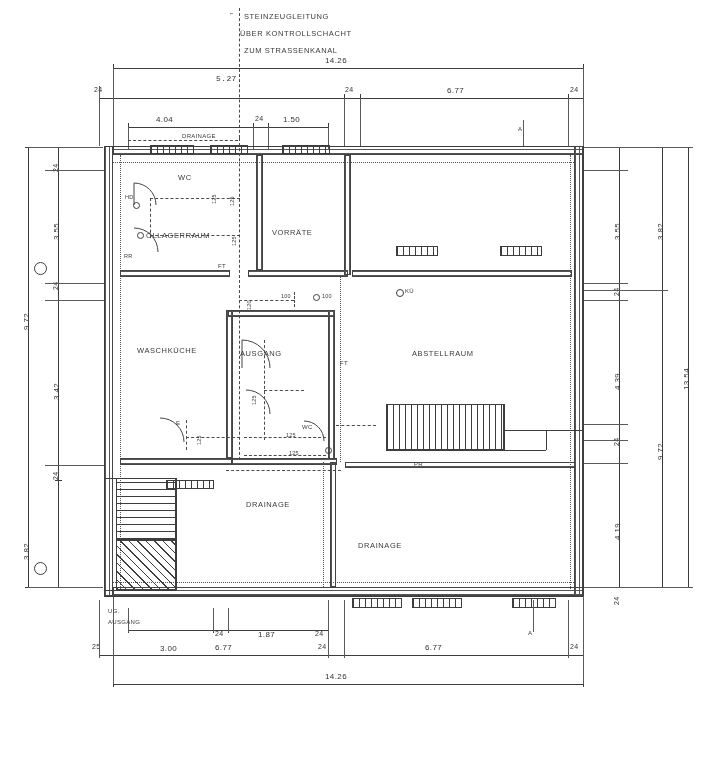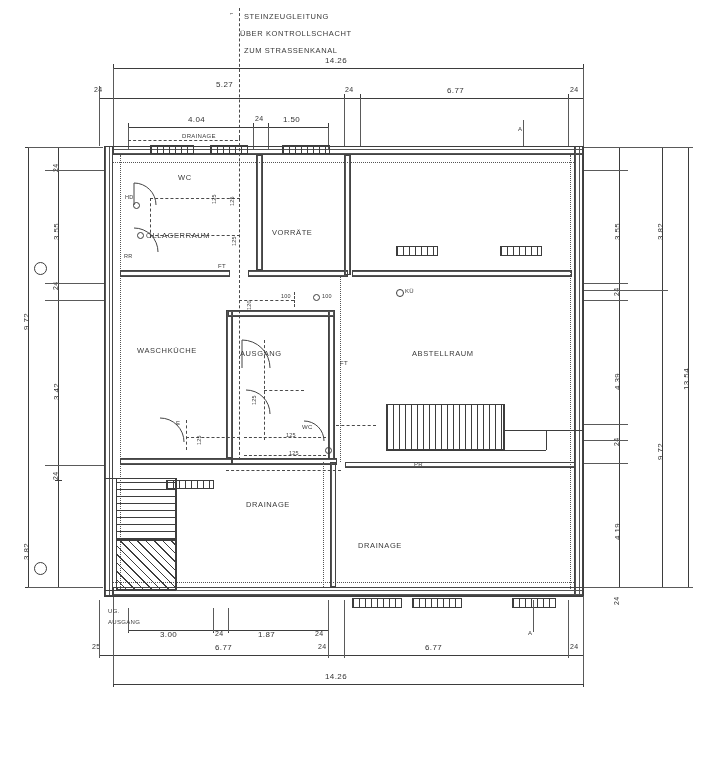--- a/index.html
+++ b/index.html
@@ -98,31 +98,31 @@
   <div class="dim" style="left:325px;top:56px;">14.26</div>
 
   <div class="h" style="left:99px;top:98px;width:485px;"></div>
   <div class="tick" style="left:99px;top:94px;"></div>
   <div class="tick" style="left:113px;top:94px;"></div>
   <div class="tick" style="left:344px;top:94px;"></div>
   <div class="tick" style="left:360px;top:94px;"></div>
   <div class="tick" style="left:568px;top:94px;"></div>
   <div class="tick" style="left:583px;top:94px;"></div>
   <div class="dim" style="left:94px;top:86px;font-size:7px;">24</div>
-  <div class="dim" style="left:216px;top:80px;">5.27</div>
+  <div class="dim" style="left:216px;top:74px;font-family:Liberation Mono, monospace;">5.27</div>
   <div class="dim" style="left:345px;top:86px;font-size:7px;">24</div>
   <div class="dim" style="left:447px;top:86px;">6.77</div>
   <div class="dim" style="left:570px;top:86px;font-size:7px;">24</div>
 
   <div class="h" style="left:128px;top:127px;width:200px;"></div>
   <div class="tick" style="left:128px;top:123px;"></div>
   <div class="tick" style="left:253px;top:123px;"></div>
   <div class="tick" style="left:268px;top:123px;"></div>
   <div class="tick" style="left:328px;top:123px;"></div>
-  <div class="dim" style="left:188px;top:115px;">4.04</div>
+  <div class="dim" style="left:156px;top:115px;">4.04</div>
   <div class="dim" style="left:255px;top:115px;font-size:7px;">24</div>
   <div class="dim" style="left:283px;top:115px;">1.50</div>
 
   <div class="v thin" style="left:113px;top:68px;height:78px;"></div>
   <div class="v thin" style="left:583px;top:68px;height:78px;"></div>
   <div class="v thin" style="left:99px;top:86px;height:60px;"></div>
   <div class="v thin" style="left:344px;top:98px;height:48px;"></div>
   <div class="v thin" style="left:360px;top:98px;height:48px;"></div>
   <div class="v thin" style="left:568px;top:98px;height:48px;"></div>
   <div class="v thin" style="left:128px;top:127px;height:22px;"></div>
@@ -212,21 +212,21 @@
   <div class="dim" style="left:215px;top:643px;">6.77</div>
   <div class="dim" style="left:318px;top:643px;font-size:7px;">24</div>
   <div class="dim" style="left:425px;top:643px;">6.77</div>
   <div class="dim" style="left:570px;top:643px;font-size:7px;">24</div>
 
   <div class="h" style="left:128px;top:630px;width:200px;"></div>
   <div class="tick" style="left:128px;top:626px;"></div>
   <div class="tick" style="left:213px;top:626px;"></div>
   <div class="tick" style="left:228px;top:626px;"></div>
   <div class="tick" style="left:328px;top:626px;"></div>
-  <div class="dim" style="left:160px;top:630px;">3.00</div>
+  <div class="dim" style="left:160px;top:644px;">3.00</div>
   <div class="dim" style="left:215px;top:630px;font-size:7px;">24</div>
   <div class="dim" style="left:258px;top:630px;">1.87</div>
   <div class="dim" style="left:315px;top:630px;font-size:7px;">24</div>
 
   <div class="v thin" style="left:113px;top:592px;height:92px;"></div>
   <div class="v thin" style="left:583px;top:592px;height:92px;"></div>
   <div class="v thin" style="left:99px;top:600px;height:58px;"></div>
   <div class="v thin" style="left:328px;top:600px;height:58px;"></div>
   <div class="v thin" style="left:344px;top:600px;height:58px;"></div>
   <div class="v thin" style="left:568px;top:600px;height:58px;"></div>

